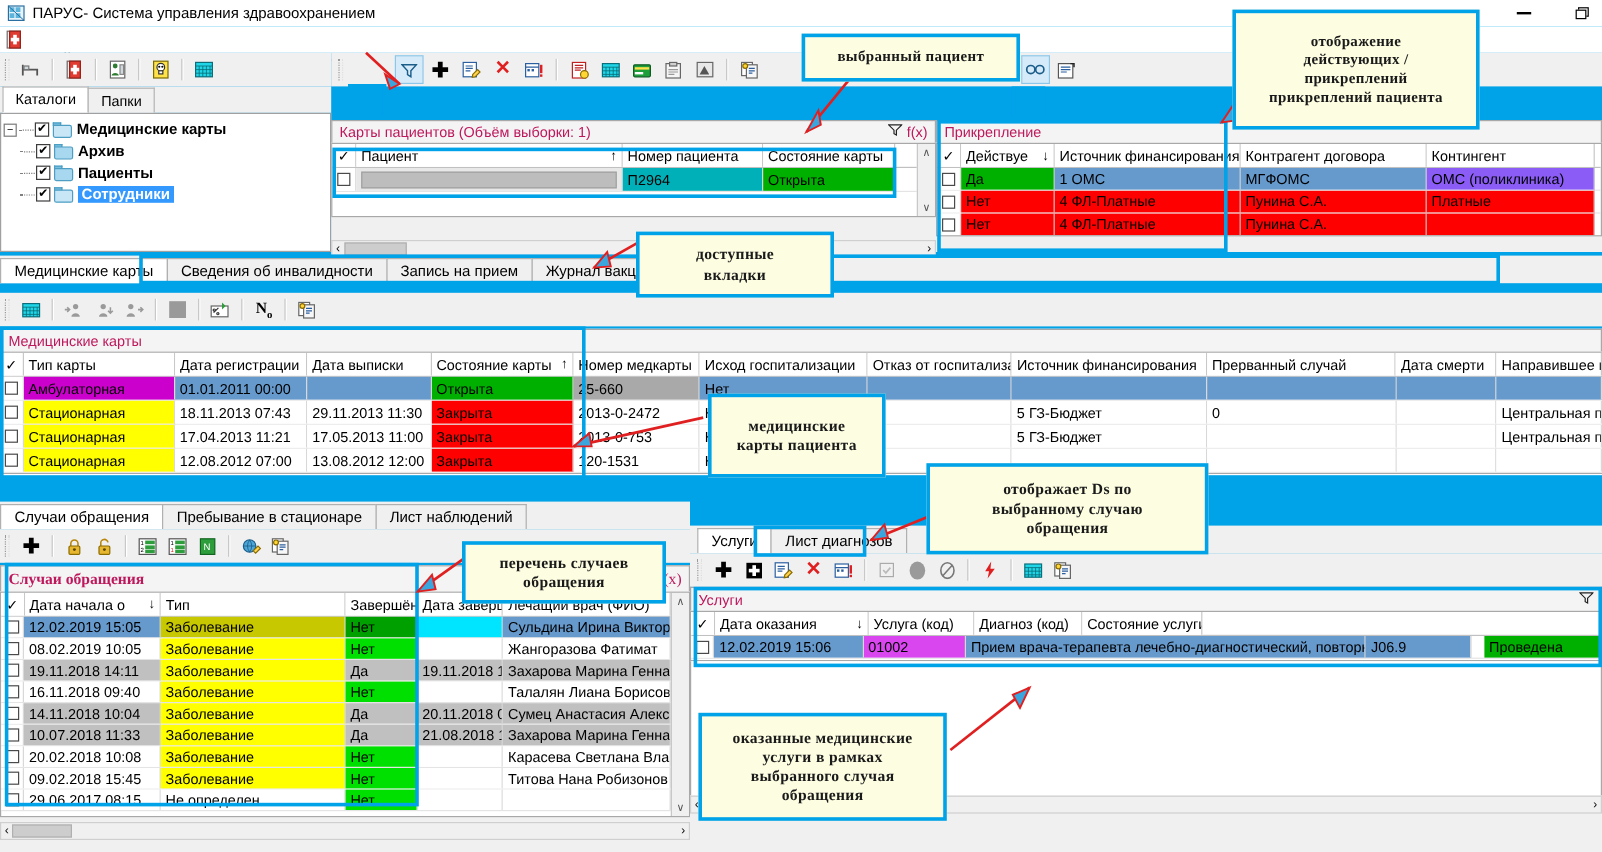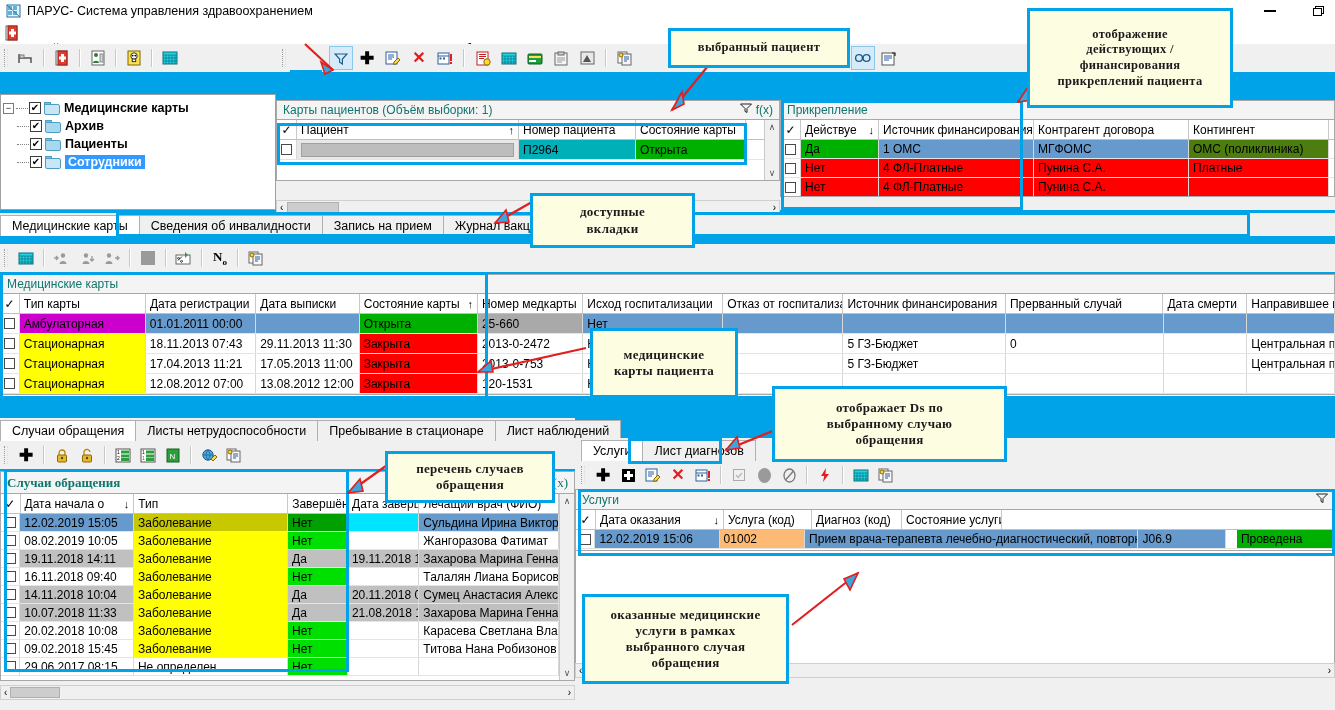--- a/index.html
+++ b/index.html
@@ -82,21 +82,21 @@
   .folder .fb { position: absolute; left: 0; top: 2px; width: 16px; height: 11px; background: #a8d8ef;
     border: 1px solid #4e9ec4; border-radius: 0 2px 2px 2px; }
   .folder .ft { position: absolute; left: 0; top: 0; width: 7px; height: 3px; background: #79c0e0; border: 1px solid #4e9ec4; border-bottom: none; }
   .folder.open .fb { background: #c8e6f6; }
   .tree-label { font-weight: bold; font-size: 12.5px; color: #000; }
   .tree-label.selected { background: #3399ff; color: #ffffff; padding: 0 3px; }
 
   
   .panel-title {
     height: 19px; background: #f4f4f4; border: 1px solid #a8a8a8; border-bottom: none;
-    display: flex; align-items: center; padding: 0 6px; font-size: 12px; color: #0f766e;
+    display: flex; align-items: center; padding: 0 6px; font-size: 12px; color: #be185d;
     justify-content: space-between;
   }
   .grid { border: 1px solid #a8a8a8; background: #fff; overflow: hidden; }
   .grid-header { display: flex; height: 20px; background: #ffffff; border-bottom: 1px solid #c0c0c0; }
   .gh {
     border-right: 1px solid #c8c8c8; padding: 2px 4px; font-size: 12px; color: #000;
     overflow: hidden; white-space: nowrap; display: flex; align-items: center; background: #fff;
   }
   .gh .sortarrow { margin-left: auto; padding-left: 4px; font-size: 11px; }
   .grow { display: flex; height: 18px; border-bottom: 1px solid #e4e4e4; }
@@ -373,20 +373,24 @@
       </span>
     <span class="tbtn">
       <svg width="16" height="15" viewBox="0 0 16 15">
         <rect x="1" y="2" width="12" height="12" fill="#fff" stroke="#555"></rect>
         <path d="M3 5h8M3 7h8M3 9h5" stroke="#2b5fa0"></path>
         <path d="M11 2l3 0 0 3" fill="none" stroke="#222" stroke-width="1.2"></path>
       </svg>
       </span>
   </div>
 
+  <div class="cat-tabs" id="catalog-tabs">
+      <div class="cat-tab active">Каталоги</div>
+      <div class="cat-tab">Папки</div>
+    </div>
 
   <div class="tree-panel">
     <div class="tree-row">
       <span class="tree-expander">−</span>
       <span class="tree-dots"></span>
       <span class="tree-cb">✔</span>
       <span class="folder open">
           <span class="ft"></span>
           <span class="fb"></span>
         </span>
@@ -500,21 +504,21 @@
           </div>
         </div>
       <div id="attach-rows">
           <div class="grow" style="height: 19px;">
             <div class="cb-cell">
               <span class="cbx"></span>
             </div>
             <div class="gc" style="width: 78px; background: rgb(0, 176, 0); color: rgb(0, 0, 0);">Да</div>
             <div class="gc" style="width: 155px; background: rgb(102, 153, 204); color: rgb(0, 0, 0);">1 ОМС</div>
             <div class="gc" style="width: 155px; background: rgb(102, 153, 204); color: rgb(0, 0, 0);">МГФОМС</div>
-            <div class="gc" style="width: 140px; background: #4d7c0f; color: rgb(0, 0, 0);">ОМС (поликлиника)</div>
+            <div class="gc" style="width: 140px; background: #8b5cf6; color: rgb(0, 0, 0);">ОМС (поликлиника)</div>
           </div>
           <div class="grow" style="height: 19px;">
             <div class="cb-cell">
               <span class="cbx"></span>
             </div>
             <div class="gc" style="width: 78px; background: rgb(255, 0, 0); color: rgb(0, 0, 0);">Нет</div>
             <div class="gc" style="width: 155px; background: rgb(255, 0, 0); color: rgb(0, 0, 0);">4 ФЛ-Платные</div>
             <div class="gc" style="width: 155px; background: rgb(255, 0, 0); color: rgb(0, 0, 0);">Пунина С.А.</div>
             <div class="gc" style="width: 140px; background: rgb(255, 0, 0); color: rgb(0, 0, 0);">Платные</div>
           </div>
@@ -702,21 +706,20 @@
             <div class="gc" style="width: 160px; background: rgb(255, 255, 255);"></div>
             <div class="gc" style="width: 85px; background: rgb(255, 255, 255);"></div>
             <div class="gc" style="width: 89px; background: rgb(255, 255, 255);"></div>
           </div>
         </div>
     </div>
   </div>
 
   <div class="bottom-tabs" id="bottom-tabs">
       <div class="tab active">Случаи обращения</div>
-      <div class="tab">Листы нетрудоспособности</div>
       <div class="tab">Пребывание в стационаре</div>
       <div class="tab">Лист наблюдений</div>
     </div>
 
   <div class="cases-toolbar">
     <span class="grip"></span>
     <span class="tbtn">
         <span class="plus-ico">✚</span>
       </span>
     <span class="tsep"></span>
@@ -1011,21 +1014,21 @@
           <div class="gh" style="width: 100px;">
             <span>Состояние услуги</span>
           </div>
         </div>
       <div id="svc-rows">
           <div class="grow" style="height: 19px;">
             <div class="cb-cell">
               <span class="cbx"></span>
             </div>
             <div class="gc" style="width: 128px; background: rgb(102, 153, 204);">12.02.2019 15:06</div>
-            <div class="gc" style="width: 88px; background: #fdba74; text-align: right;">01002</div>
+            <div class="gc" style="width: 88px; background: #d946ef; text-align: right;">01002</div>
             <div class="gc" style="width: 344px; background: rgb(102, 153, 204);">Прием врача-терапевта лечебно-диагностический, повторный, а</div>
             <div class="gc" style="width: 90px; background: rgb(102, 153, 204);">J06.9</div>
             <div class="gc" style="width: 100px; background: rgb(0, 176, 0); margin-left: 11px;">Проведена</div>
           </div>
         </div>
     </div>
     <div style="height:112px; background:#fff; border-left:1px solid #a8a8a8; border-right:1px solid #a8a8a8;"></div>
     <div class="sb-h">
       <span style="font-size:10px; padding:0 3px;">‹</span>
       <span class="thumb" style="width:50px; margin-right:auto;"></span>
@@ -1044,21 +1047,21 @@
   <div class="hl" style="left:578px; top:489px; width:757px; height:67px;"></div>
 
 
   <div class="callout" style="left:668px; top:28px; width:182px; height:40px; font-size:12.5px;">
     <div>выбранный пациент</div>
   </div>
 
   <div class="callout" style="left:1027px; top:8px; width:206px; height:100px; font-size:12.5px;">
     <div>отображение</div>
     <div>действующих /</div>
-    <div>финансирования</div>
+    <div>прикреплений</div>
     <div>прикреплений пациента</div>
   </div>
 
   <div class="callout" style="left:530px; top:193px; width:165px; height:55px; font-size:13px;">
     <div>доступные</div>
     <div>вкладки</div>
   </div>
 
   <div class="callout" style="left:590px; top:328px; width:148px; height:70px; font-size:13px;">
     <div>медицинские</div>

